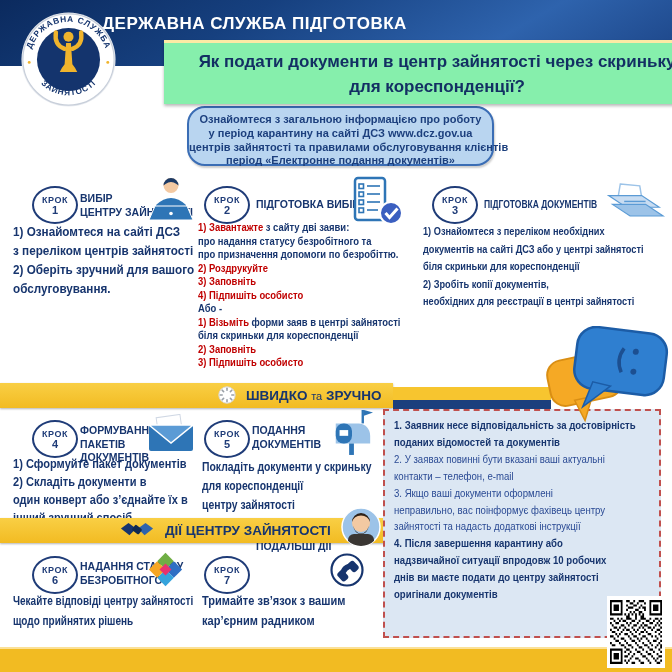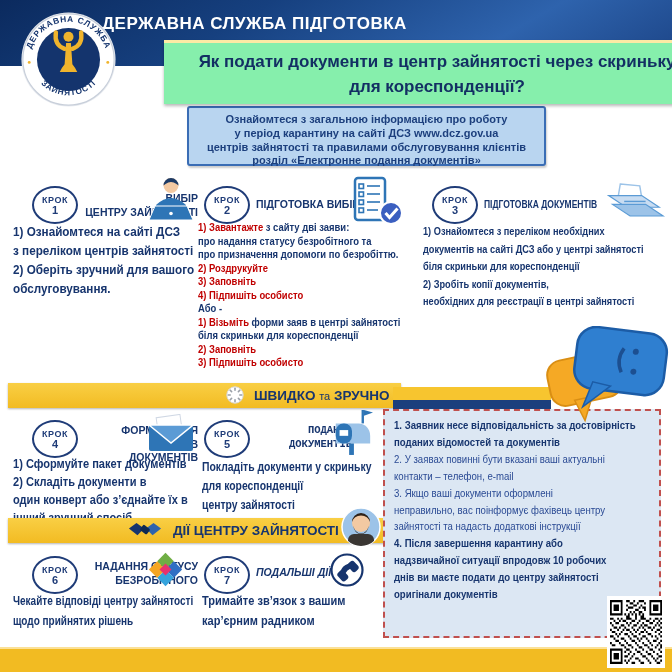--- a/index.html
+++ b/index.html
@@ -12,49 +12,49 @@
           background:linear-gradient(150deg,#0b2a5e 0%,#16407f 35%,#2e63ad 72%,#1c4486 100%);}
   .brand{left:102px;top:14px;font-size:17px;font-weight:600;color:#ffffff;letter-spacing:.5px;white-space:nowrap;z-index:3;}
   .logo{left:20px;top:11px;width:97px;height:97px;z-index:4;}
 
   
   .titlebox{left:116px;top:40px;width:546px;height:61px;background:#86efac;z-index:2;
             border-top:3px solid #fceaa5;box-shadow:0 2px 3px rgba(0,0,0,.28);margin-left:48px;}
   .titletext{padding-top:6px;text-align:center;font-weight:bold;font-size:17px;line-height:25px;color:#132f63;}
 
   
-  .introbox{left:187px;top:106px;width:359px;height:60px;background:#b9d5f0;border:2px solid #3a6db5;
-            border-radius:3px;box-sizing:border-box;box-shadow:1px 2px 2px rgba(0,0,0,.2);}
+  .introbox{left:187px;top:106px;width:307px;height:60px;background:#b9d5f0;border:2px solid #3a6db5;
+            border-radius:18px;box-sizing:border-box;box-shadow:1px 2px 2px rgba(0,0,0,.2);}
   .introbox .il{text-align:center;font-size:11px;font-weight:bold;color:#1c3f7d;line-height:13.8px;white-space:nowrap;}
   .introbox .pad{padding-top:5px;}
 
   
   .krok{width:46px;height:38px;border:2px solid #1f3c78;border-radius:50%;box-sizing:border-box;
         display:flex;flex-direction:column;align-items:center;justify-content:center;color:#1f3c78;font-weight:bold;background:#fff;}
   .krok .k{font-size:9px;line-height:10px;letter-spacing:.5px;}
   .krok .n{font-size:11px;line-height:11px;}
 
-  .stitle{font-size:10.5px;font-weight:bold;color:#17356e;text-align:right;line-height:13.5px;}
+  .stitle{font-size:10.5px;font-weight:bold;color:#17356e;text-align:left;line-height:13.5px;}
   .stitle.one{text-align:left;white-space:nowrap;}
   .cond85{transform:scaleX(.85);transform-origin:0 0;}
 
   .body-lines{transform-origin:0 0;color:#17356e;font-weight:bold;}
   .bl{white-space:nowrap;}
   .red{color:#c00000;}
 
   #b1{left:13px;top:222px;font-size:13px;line-height:19px;transform:scaleX(.9);}
   #b2{left:198px;top:221px;font-size:11.5px;line-height:13.5px;transform:scaleX(.82);}
   #b3{left:423px;top:223px;font-size:11.5px;line-height:17.5px;transform:scaleX(.8);}
   #b4{left:13px;top:455px;font-size:13px;line-height:18px;transform:scaleX(.85);}
   #b5{left:202px;top:457px;font-size:13px;line-height:19px;transform:scaleX(.8);}
   #b6{left:13px;top:591px;font-size:12.5px;line-height:20px;transform:scaleX(.8);}
   #b7{left:202px;top:591px;font-size:13px;line-height:20px;transform:scaleX(.85);}
 
   
-  .band{left:8px;width:393px;height:25px;background:linear-gradient(#f9cf45,#f2bb22);
+  .band{left:0;width:393px;height:25px;background:linear-gradient(#f9cf45,#f2bb22);
         box-shadow:0 1px 2px rgba(0,0,0,.3);z-index:1;}
   #band1{top:383px;}
   #band2{top:518px;}
   .bandlabel{position:absolute;top:5px;font-size:13.5px;font-weight:bold;color:#17356e;white-space:nowrap;}
   .bandlabel .ta{font-size:11px;font-weight:normal;}
 
   .ribbon-y{left:393px;top:387px;width:158px;height:13px;background:#f7c52f;z-index:1;}
   .ribbon-n{left:393px;top:400px;width:158px;height:11px;background:#1c3f7d;z-index:1;}
 
   
@@ -108,21 +108,21 @@
       <div>Як подати документи в центр зайнятості через скриньку</div>
       <div>для кореспонденції?</div>
     </div>
   </div>
 
   <div class="abs introbox">
     <div class="pad"></div>
     <div class="il">Ознайомтеся з загальною інформацією про роботу</div>
     <div class="il">у період карантину на сайті ДСЗ www.dcz.gov.ua</div>
     <div class="il">центрів зайнятості та правилами обслуговування клієнтів</div>
-    <div class="il">розділ «Електронне подання документів»</div>
+    <div class="il">період «Електронне подання документів»</div>
   </div>
 
   <div class="abs krok" style="left:32px;top:186px;">
     <span class="k">КРОК</span>
     <span class="n">1</span>
   </div>
   <div class="abs stitle" style="left:80px;top:192px;width:118px;">
     <div>ВИБІР</div>
     <div>ЦЕНТРУ ЗАЙНЯТОСТІ</div>
   </div>
@@ -247,21 +247,21 @@
     <div class="bl">1) Сформуйте пакет документів</div>
     <div class="bl">2) Складіть документи в</div>
     <div class="bl">один конверт або з’єднайте їх в</div>
     <div class="bl">інший зручний спосіб</div>
   </div>
 
   <div class="abs krok" style="left:204px;top:420px;">
     <span class="k">КРОК</span>
     <span class="n">5</span>
   </div>
-  <div class="abs stitle" style="left:252px;top:424px;width:100px;font-family:Liberation Mono, monospace;">
+  <div class="abs stitle" style="left:252px;top:424px;width:100px;">
     <div>ПОДАННЯ</div>
     <div>ДОКУМЕНТІВ</div>
   </div>
   <div class="abs" style="left:330px;top:408px;">
     <svg viewBox="0 0 46 50" width="44" height="48">
       <rect x="33" y="2" width="2.5" height="14" fill="#2e75b6"></rect>
       <polygon points="35.5,2 45,4.5 35.5,8" fill="#2e75b6"></polygon>
       <path d="M6 16 h24 a12 13 0 0 1 12 13 v8 H6 Z" fill="#9cc3e8"></path>
       <rect x="6" y="16" width="17" height="21" rx="8" fill="#2e75b6"></rect>
       <rect x="10" y="23" width="9" height="6" fill="#ffffff"></rect>
@@ -321,21 +321,21 @@
   </div>
   <div class="abs body-lines" id="b6">
     <div class="bl">Чекайте відповіді центру зайнятості</div>
     <div class="bl">щодо прийнятих рішень</div>
   </div>
 
   <div class="abs krok" style="left:204px;top:556px;">
     <span class="k">КРОК</span>
     <span class="n">7</span>
   </div>
-  <div class="abs stitle one" style="left:256px;top:566px;font-style:italic;">
+  <div class="abs stitle one" style="left:256px;top:540px;">
     <div>ПОДАЛЬШІ ДІЇ</div>
   </div>
   <div class="abs" style="left:328px;top:551px;">
     <svg viewBox="0 0 38 38" width="38" height="38">
       <circle cx="19" cy="19" r="15.5" fill="none" stroke="#17356e" stroke-width="2.2"></circle>
       <g transform="rotate(-42 19 19)" fill="#17356e">
         <rect x="8" y="15" width="8" height="11" rx="3"></rect>
         <rect x="22" y="15" width="8" height="11" rx="3"></rect>
         <path d="M10 18 q9 -8 18 0 l-3.5 4 q-5.5 -4.5 -11 0 z"></path>
       </g>

